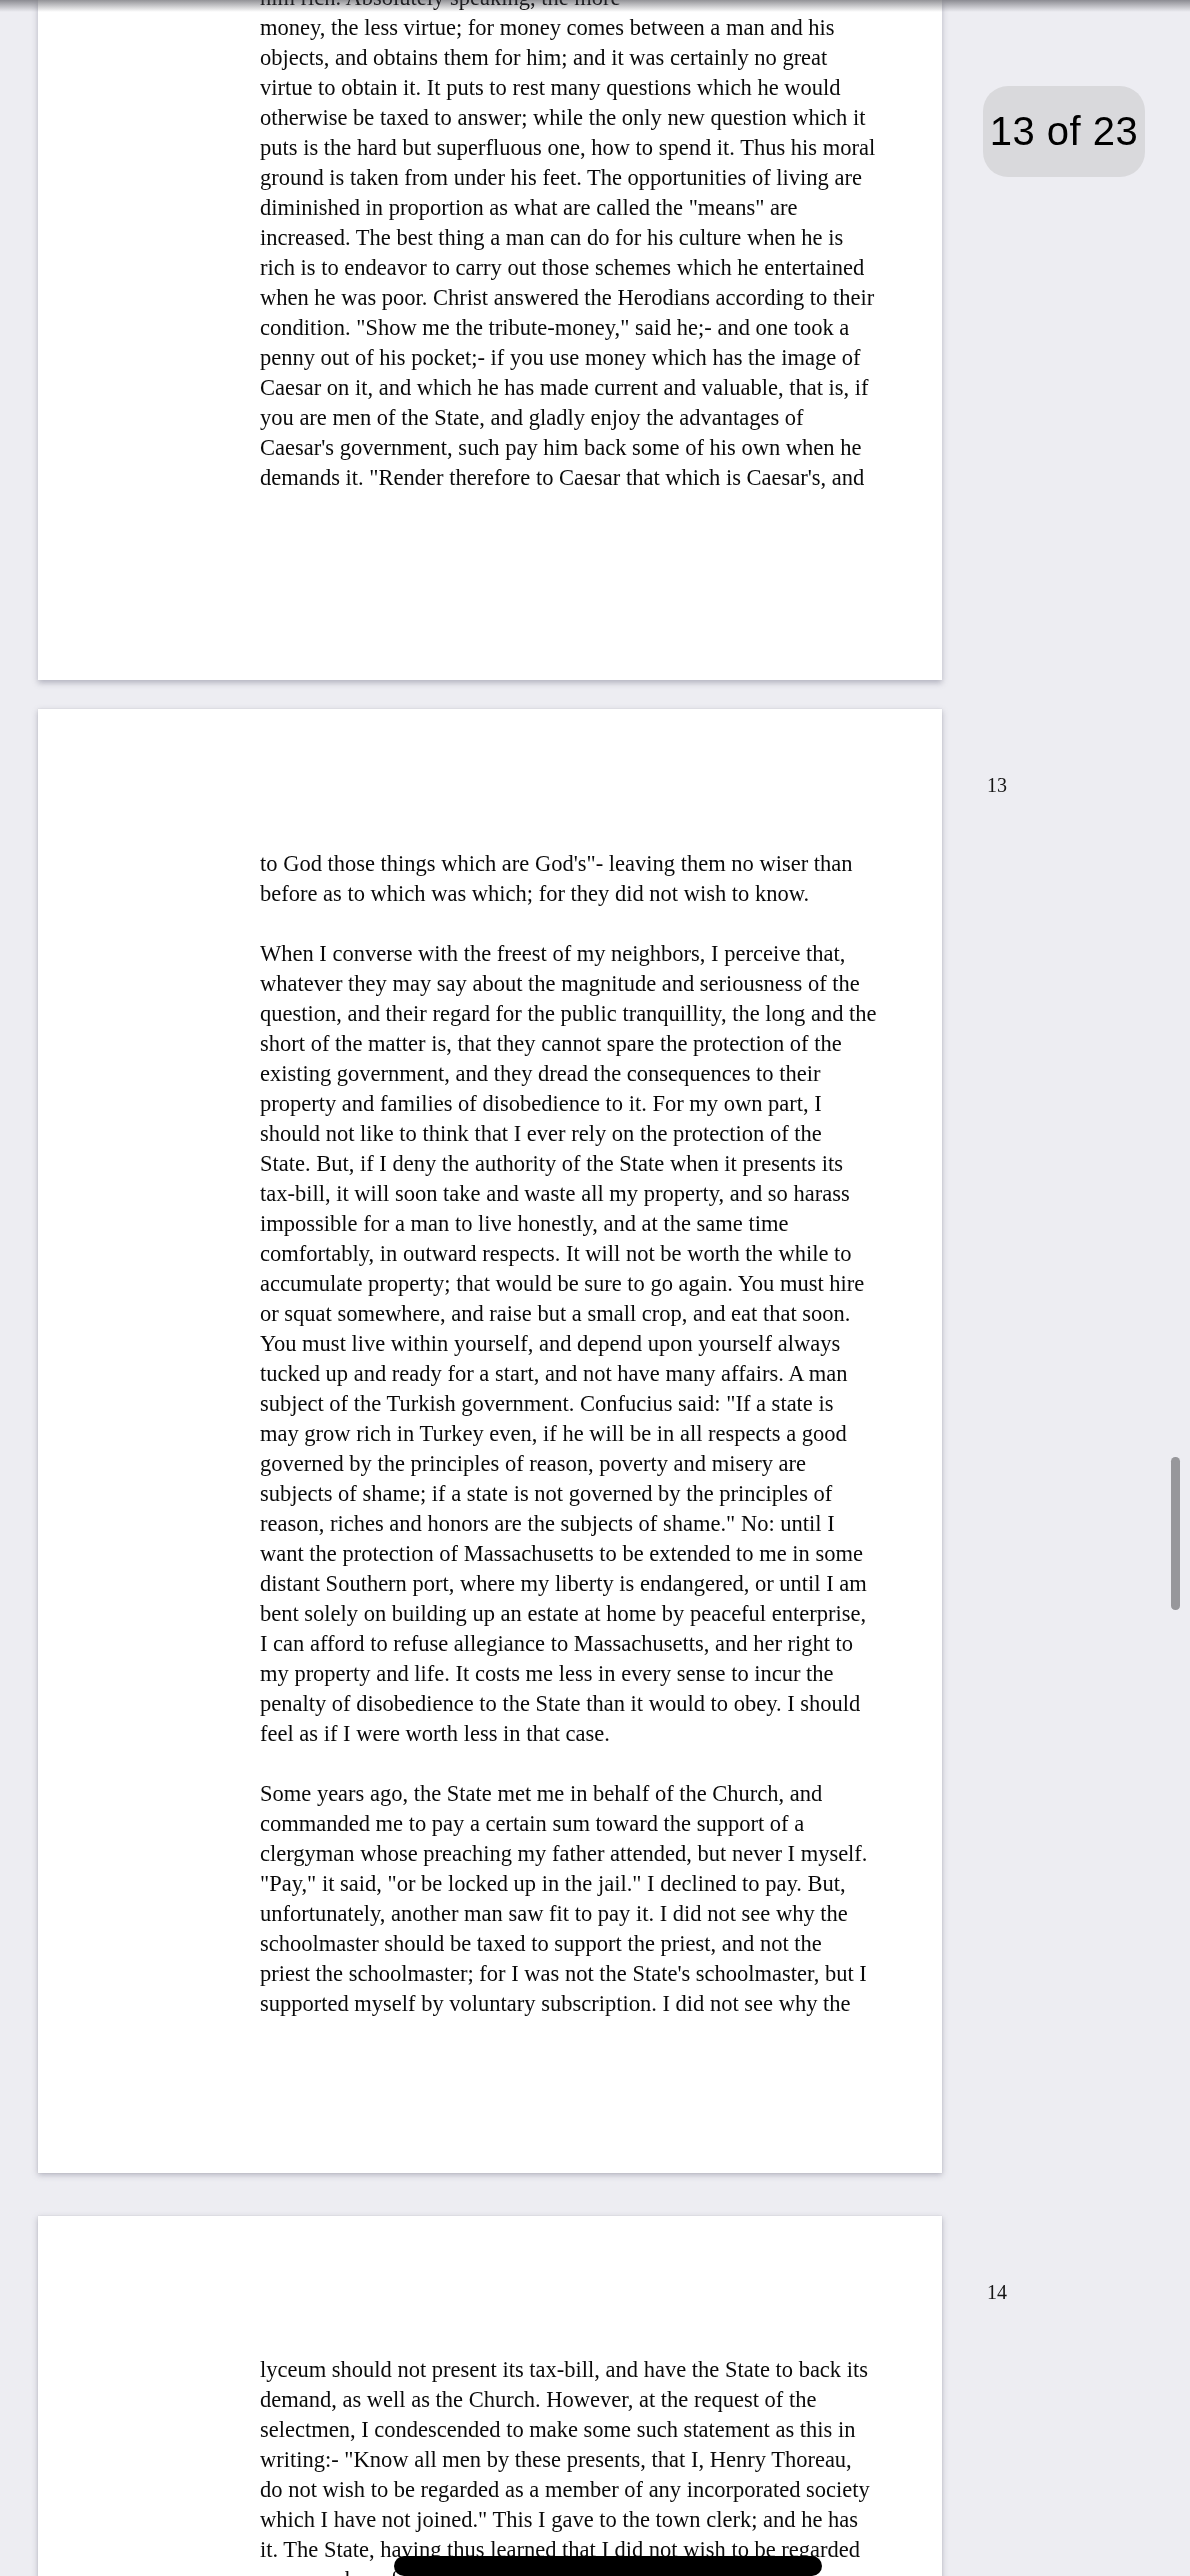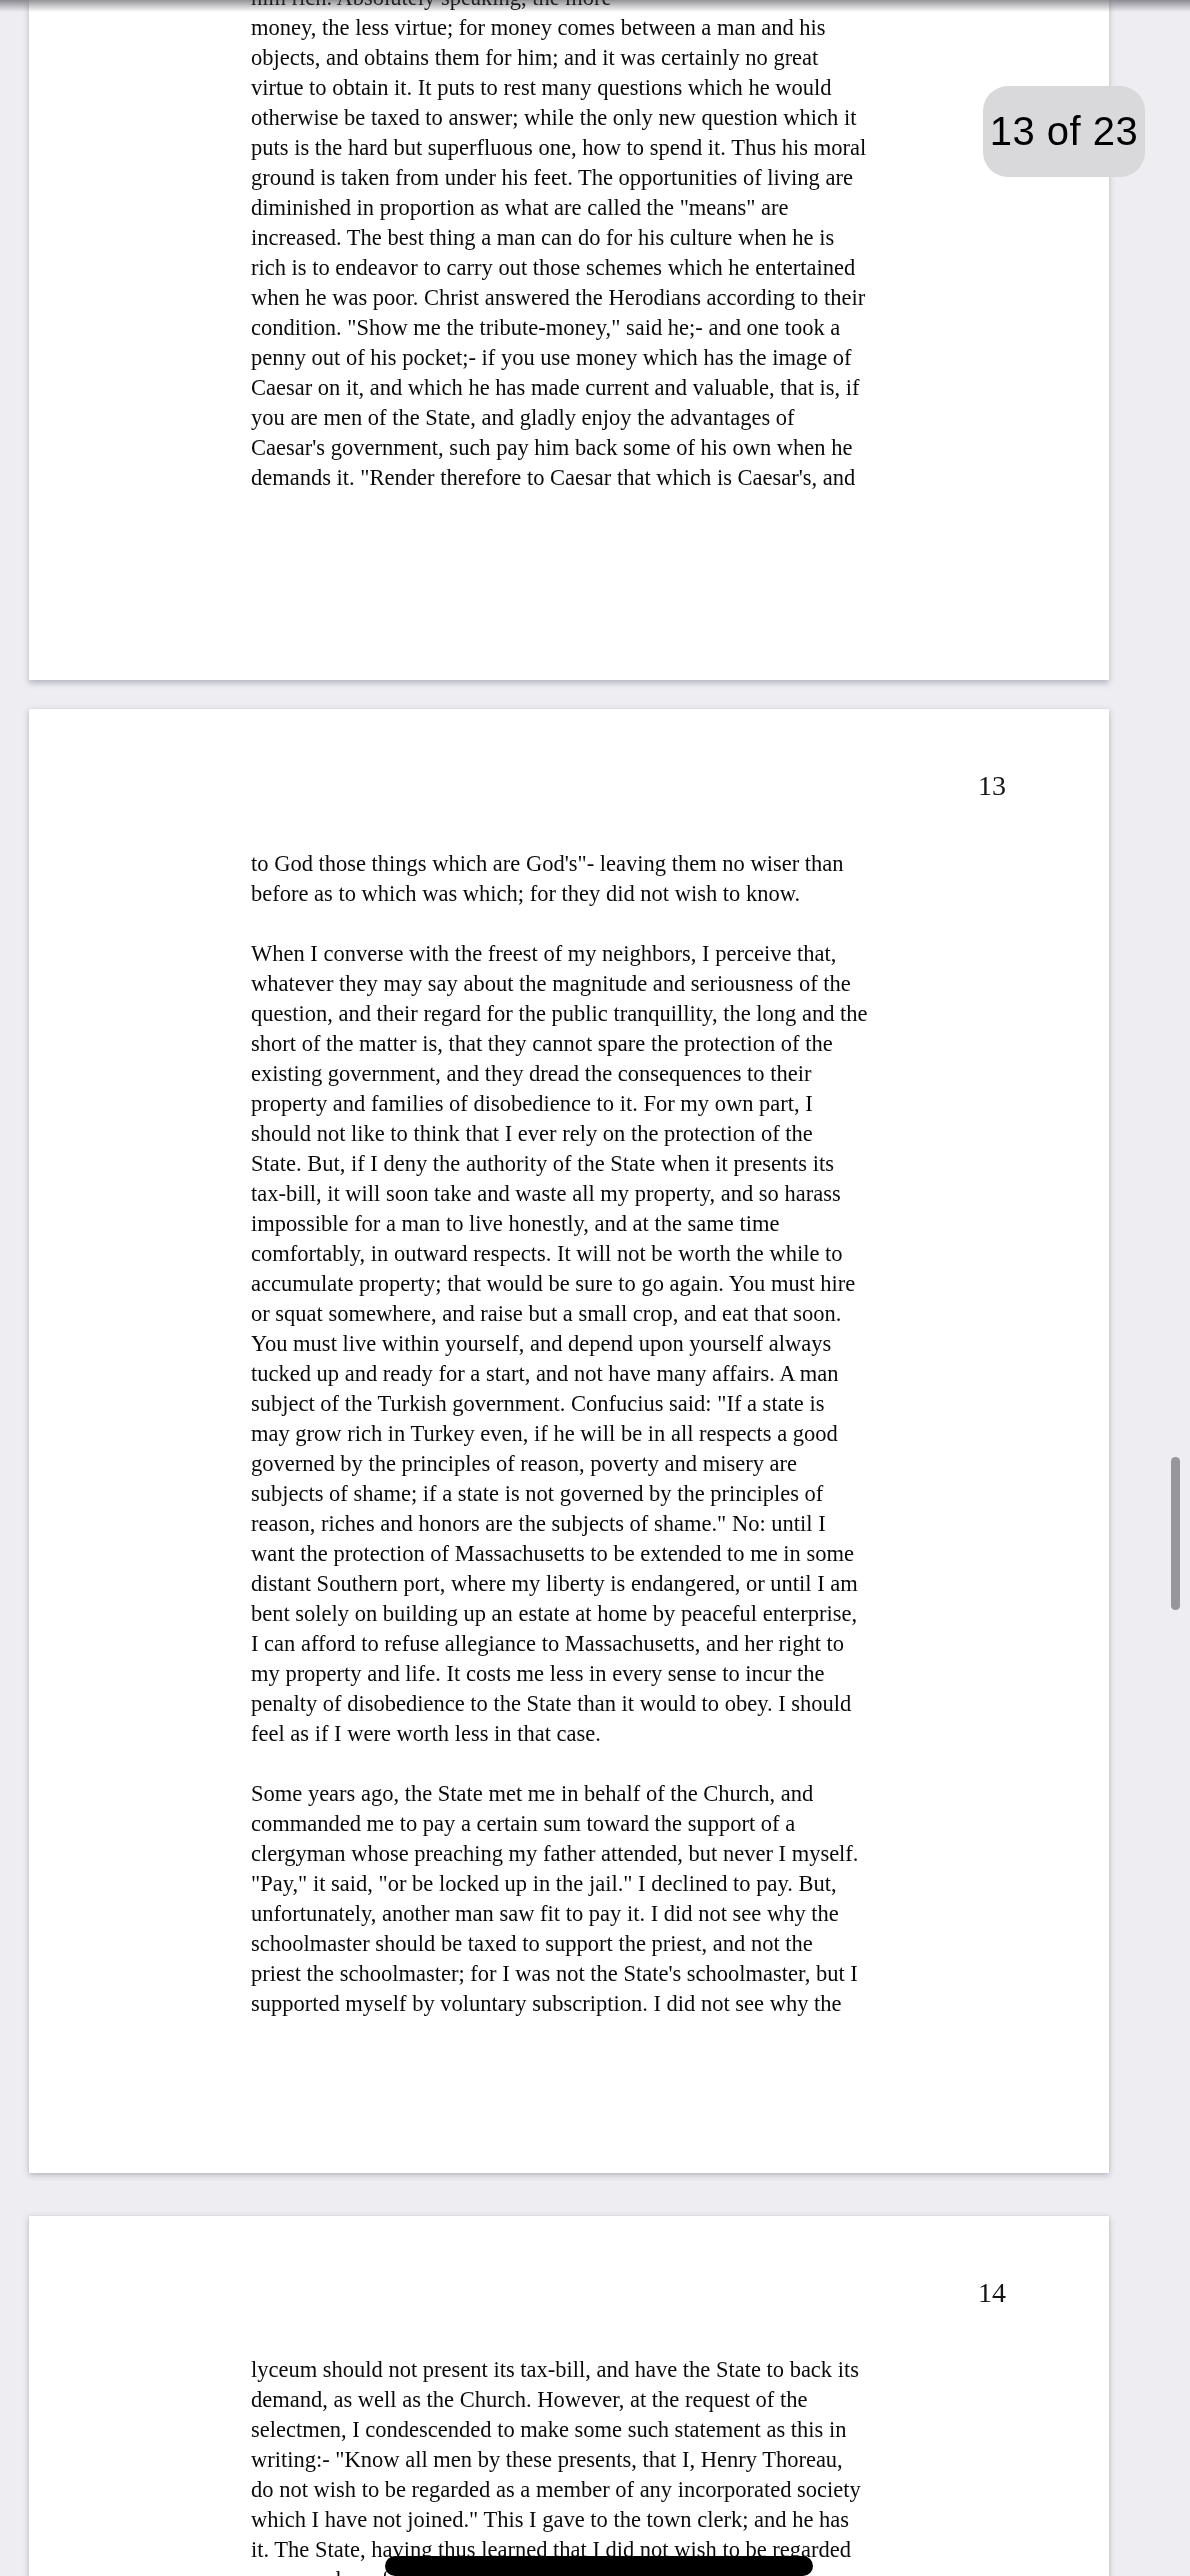--- a/index.html
+++ b/index.html
@@ -19,22 +19,22 @@
     background: var(--background);
     overflow: hidden;
     font-family: "Liberation Serif", serif;
   }
   .scroll-view {
     position: absolute; inset: 0;
     width: 1190px; height: 2576px;
   }
   .page {
     position: absolute;
-    left: 29px;
-    width: 1080px;
+    left: 38px;
+    width: 904px;
     background: var(--page);
     box-shadow: 0 1.9px 5.8px rgba(110,110,130,0.45), 0 0 1px rgba(0,0,0,0.12);
     text-decoration: underline;
   }
   #page-1 { top: 0; height: 680px; box-shadow: 0 2.9px 5.8px rgba(110,110,130,0.45); }
   #page-2 { top: 709px; height: 1464px; }
   #page-3 { top: 2204px; height: 372px; margin-top: 12px; }
 
   .page-body {
     position: absolute;
@@ -62,21 +62,21 @@
     height: 30px;
     line-height: 30px;
     font-size: 22.5px;
     white-space: nowrap;
     color: var(--text);
   }
   .page-number {
     position: absolute;
     left: 949px;
     top: 65px;
-    font-size: 28px;
+    font-size: 20px;
     line-height: 23px;
     color: #141414;
     font-family: "Liberation Serif", serif;
   }
   .page-indicator {
     position: absolute;
     left: 983px;
     top: 86px;
     width: 162px;
     height: 91px;

